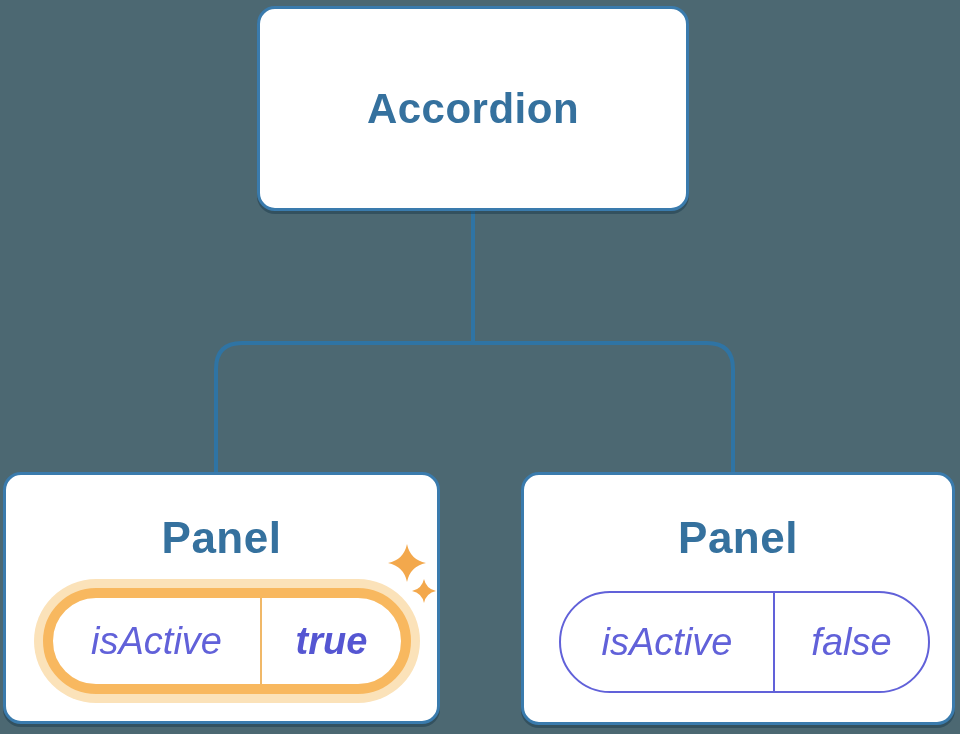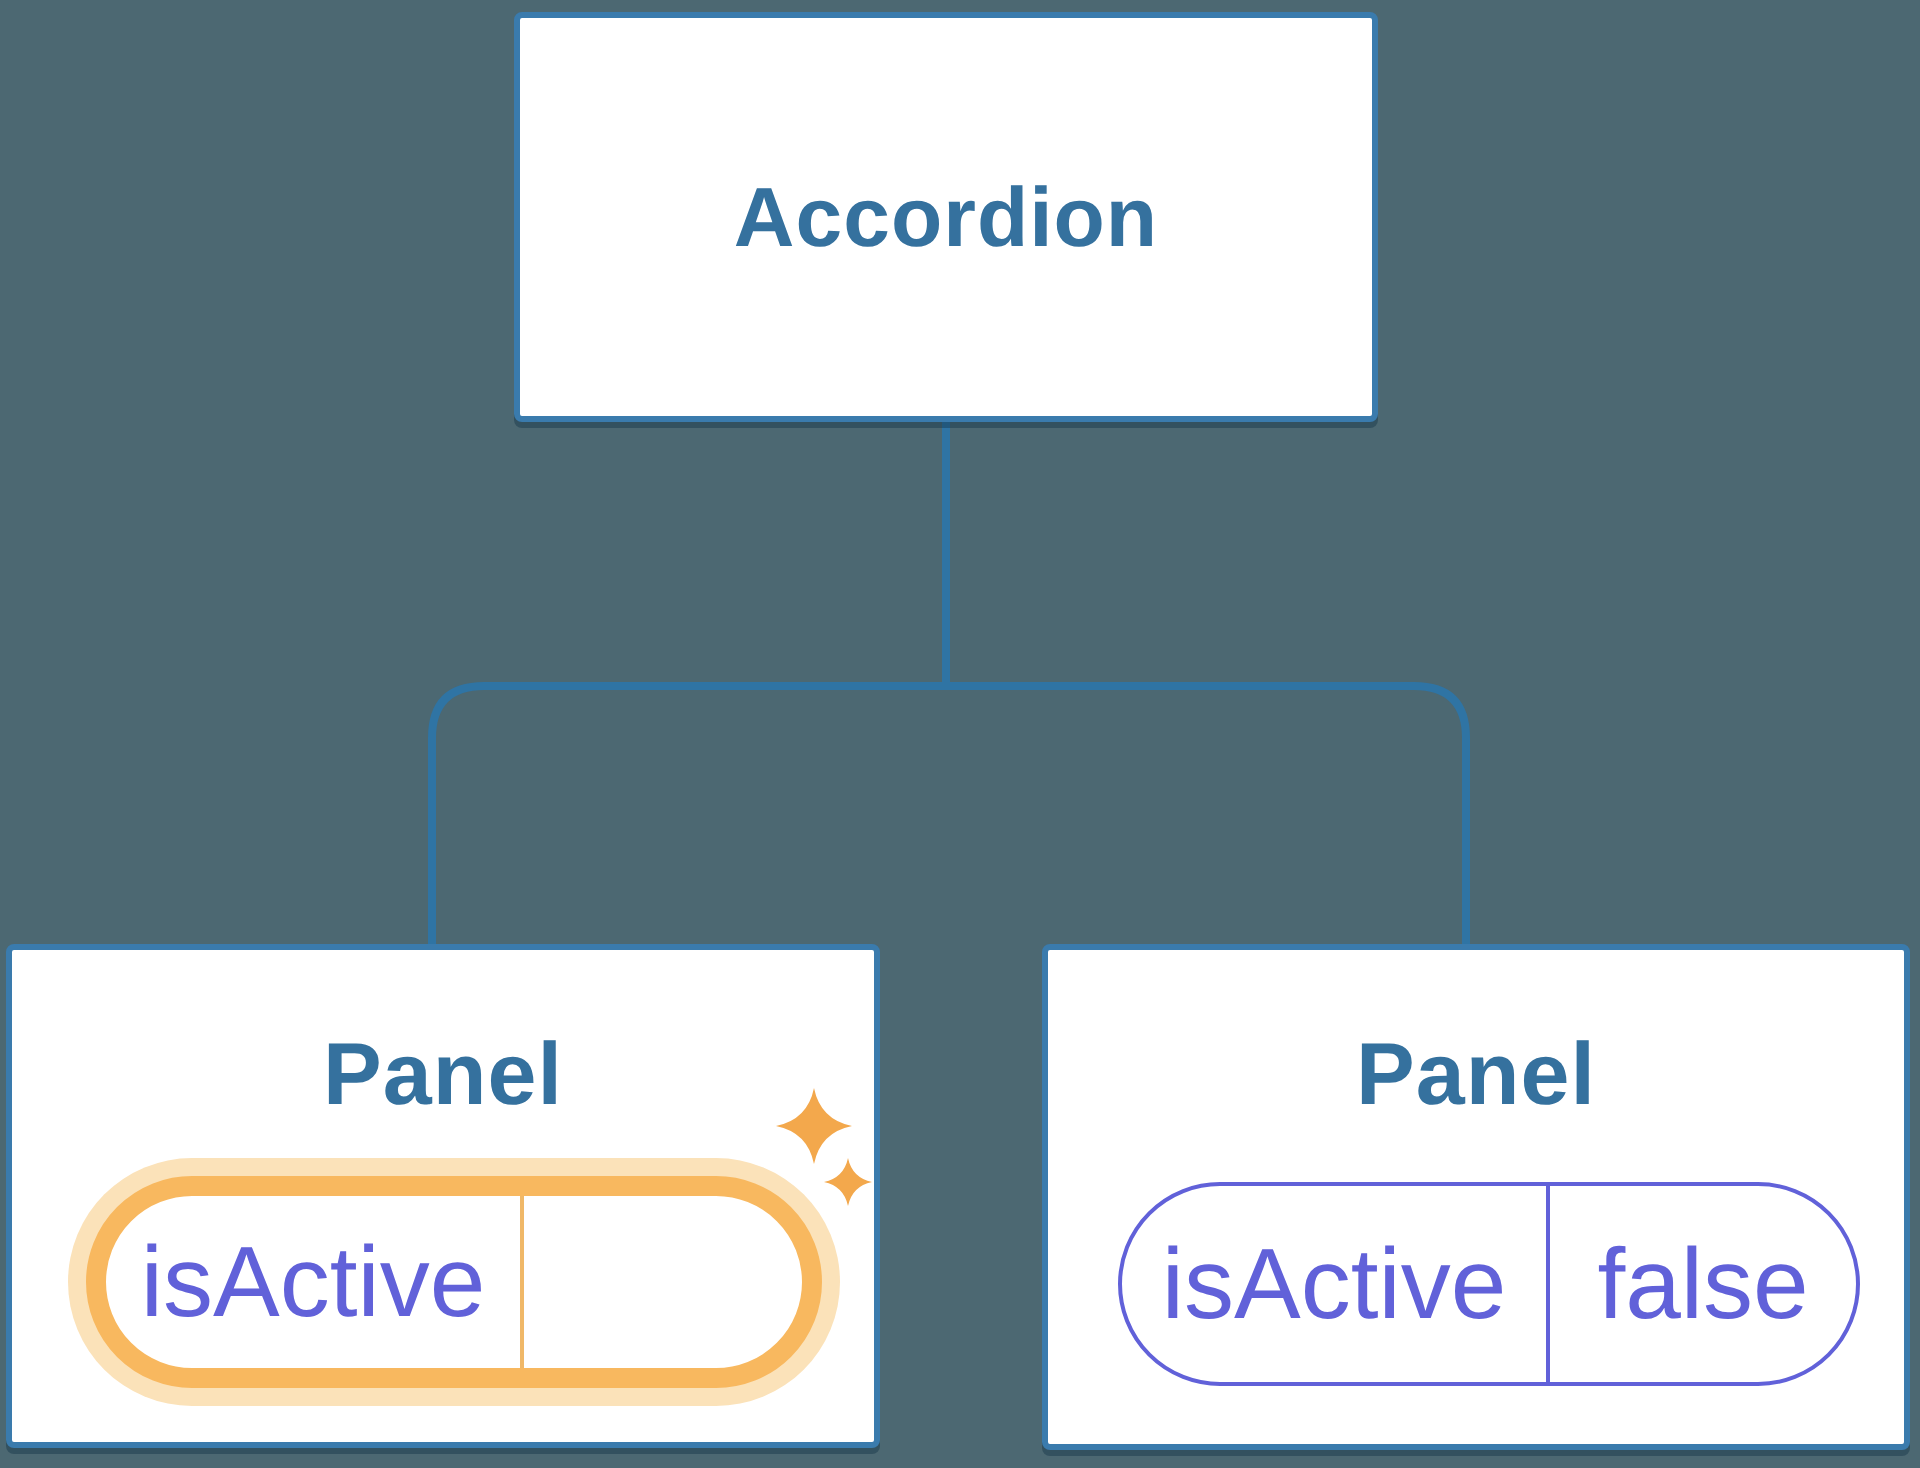--- a/index.html
+++ b/index.html
@@ -29,21 +29,21 @@
     position: absolute; left: 0; top: 0;
     width: 960px; height: 734px;
     pointer-events: none;
     z-index: 0;
   }
 
   .card {
     position: absolute;
     background: var(--card-bg);
     border: 3px solid var(--card-border);
-    border-radius: 4px;
+    border-radius: 18px;
     box-shadow: 0 3px 0 var(--card-shadow);
     z-index: 1;
   }
   .card-root {
     left: 257px; top: 6px; width: 432px; height: 205px;
     display: flex; align-items: center; justify-content: center;
   }
   .card-panel-left  { left: 3px;   top: 472px; width: 437px; height: 252px; }
   .card-panel-right { left: 521px; top: 472px; width: 434px; height: 253px; }
 
@@ -72,21 +72,22 @@
     box-shadow: 0 0 0 9px var(--orange-halo);
   }
   .pill-inactive {
     left: 35px; top: 116px; width: 371px; height: 102px;
     border: 2px solid var(--indigo);
     border-radius: 60px;
   }
   .pill-cell {
     display: flex; align-items: center; justify-content: center;
     color: var(--indigo);
-    font-size: 50px;
+    font-size: 38px;
+    font-style: italic;
   }
   .pill-active .pill-cell-name  { width: 207px; }
   .pill-active .pill-cell-value { flex: 1; }
   .pill-inactive .pill-cell-name  { width: 212px; }
   .pill-inactive .pill-cell-value { flex: 1; }
   .pill-divider { width: 2px; }
   .pill-active .pill-divider   { background: var(--orange-divider); }
   .pill-inactive .pill-divider { background: var(--indigo); }
   .prop-value-bold { font-weight: 700; color: var(--indigo-bold); }
 
@@ -109,20 +110,21 @@
 
   <div class="card card-root">
     <div class="root-title">Accordion</div>
   </div>
 
   <div class="card card-panel-left">
     <div class="panel-title">Panel</div>
     <div class="pill pill-active">
       <div class="pill-cell pill-cell-name">isActive</div>
       <div class="pill-divider"></div>
+      <div class="pill-cell pill-cell-value prop-value-bold">true</div>
     </div>
   </div>
 
   <div class="card card-panel-right">
     <div class="panel-title">Panel</div>
     <div class="pill pill-inactive">
       <div class="pill-cell pill-cell-name">isActive</div>
       <div class="pill-divider"></div>
       <div class="pill-cell pill-cell-value">false</div>
     </div>

